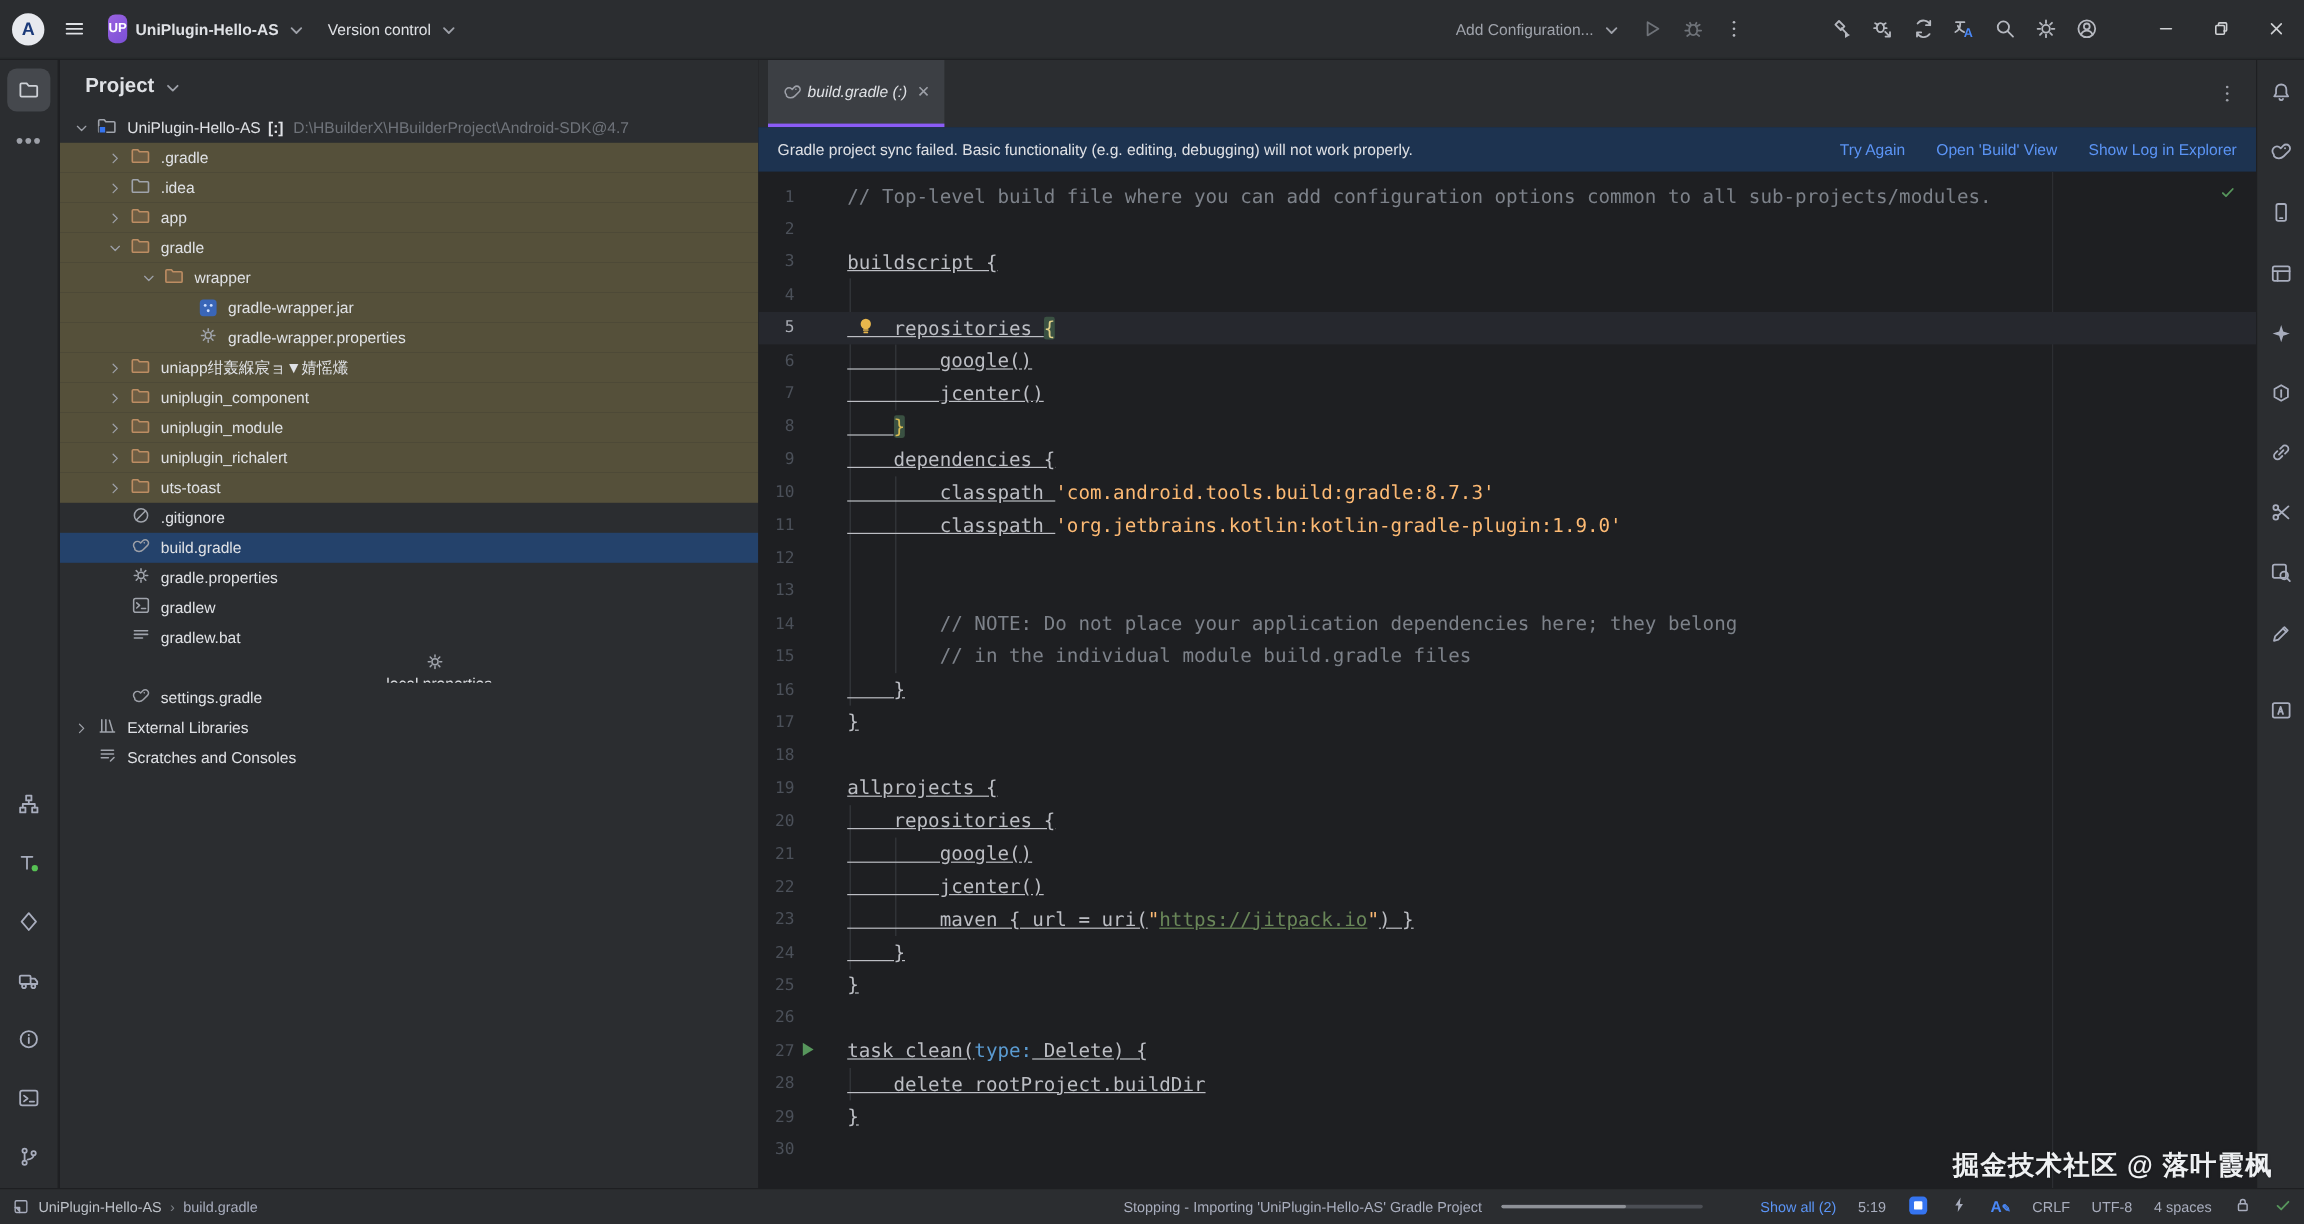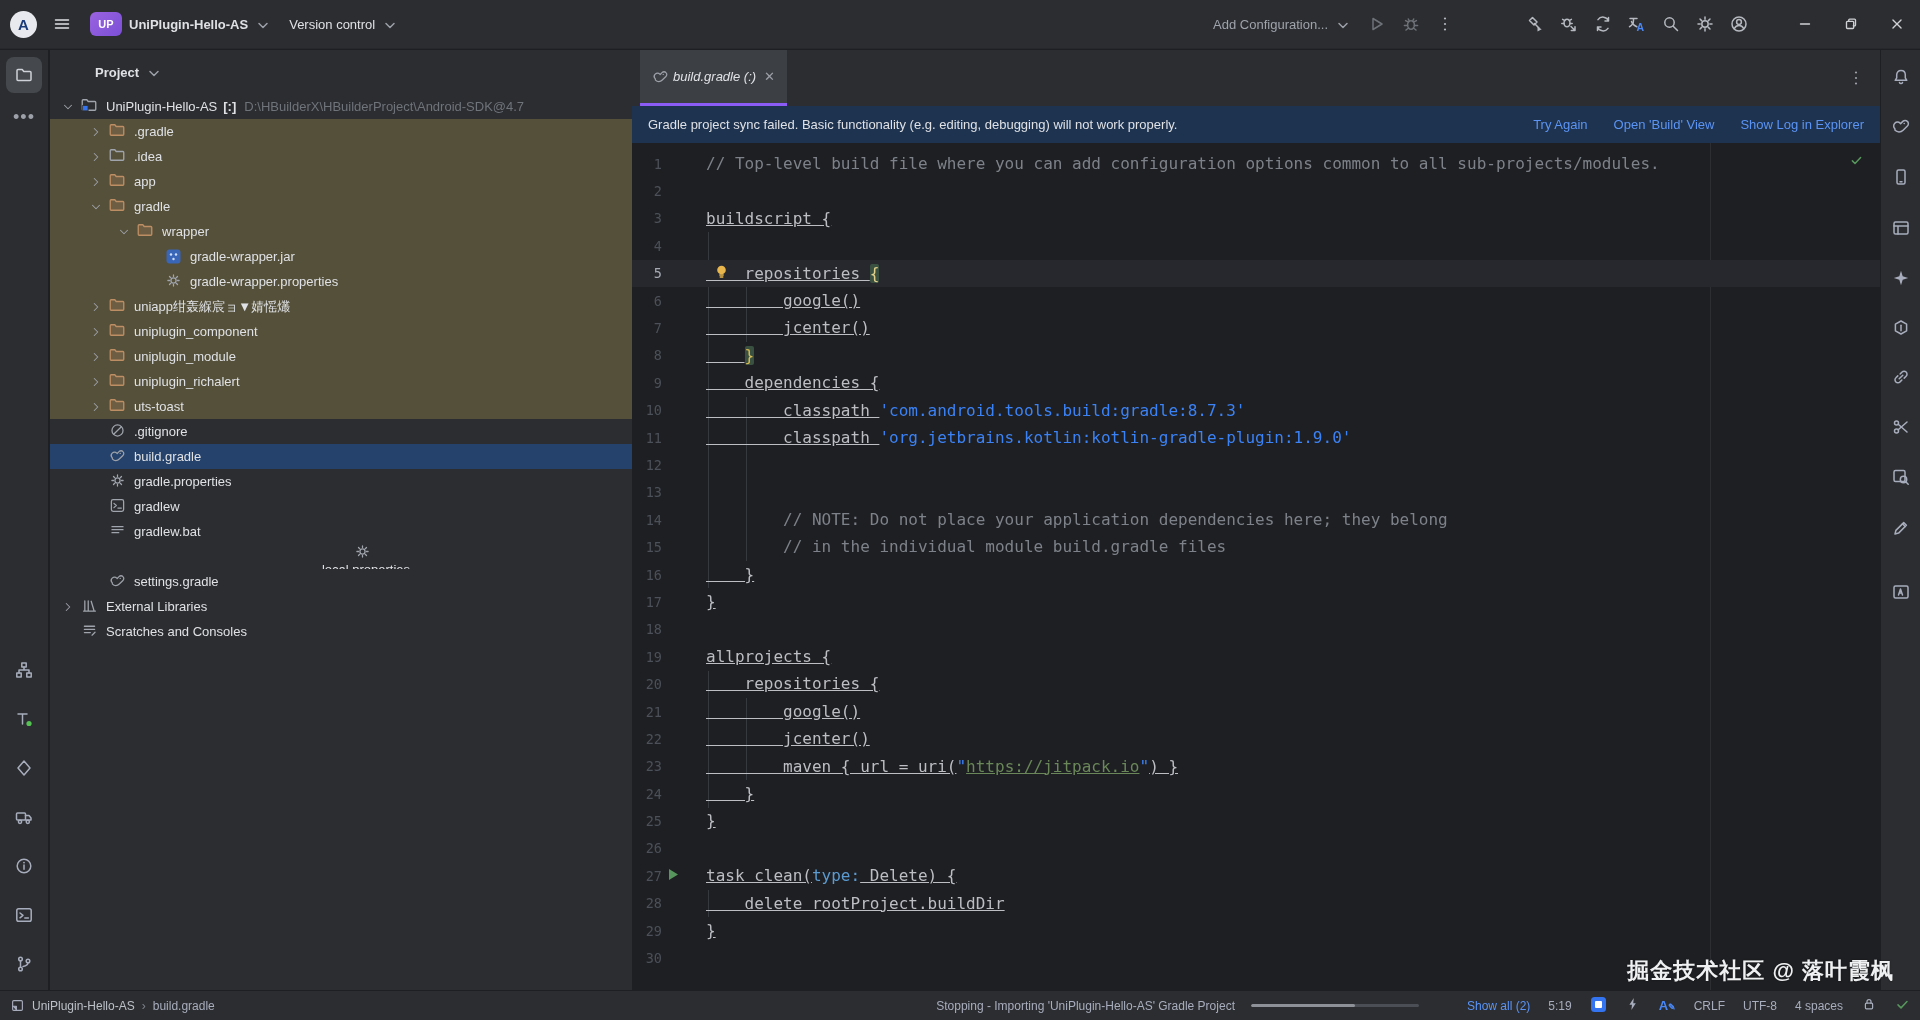--- a/index.html
+++ b/index.html
@@ -8,21 +8,21 @@
        font-family:"Liberation Sans","DejaVu Sans",sans-serif;color:#dfe1e5;font-size:13px;
        -webkit-font-smoothing:antialiased;}
   .ico svg,[data-icon] svg{display:block;}
   
   .titlebar{position:absolute;left:0;top:0;width:1920px;height:49px;background:#2b2d30;
             border-bottom:1px solid #26282b;display:flex;align-items:center;padding-left:10px;}
   .tb-btn{display:flex;align-items:center;gap:7px;background:none;border:none;color:#dfe1e5;
           font:inherit;padding:6px 9px;border-radius:6px;cursor:default;}
   .logo{width:27px;height:27px;border-radius:50%;background:#e7e9ee;display:flex;align-items:center;
         justify-content:center;color:#1b3a7a;font-weight:bold;font-size:15px;margin-right:6px;}
-  .badge{width:32px;height:24px;border-radius:6px;background:linear-gradient(135deg,#9a63e0,#7b4fd6);
+  .badge{width:16px;height:24px;border-radius:6px;background:linear-gradient(135deg,#9a63e0,#7b4fd6);
          color:#fff;font-size:11px;font-weight:bold;display:flex;align-items:center;justify-content:center;}
   .proj-name{font-weight:600;}
   .chev{color:#9da0a8;}
   .tb-spacer{flex:1;}
   .tb-ico{width:34px;height:32px;display:flex;align-items:center;justify-content:center;border-radius:6px;
           color:#b6b9c0;position:relative;}
   .tb-ico.dis{color:#6e7278;}
   .runcfg{color:#9fa3ab;}
   .tb-gap{width:56px;}
   .tb-gap2{width:26px;}
@@ -32,21 +32,21 @@
            border-right:1px solid #1e1f22;display:flex;flex-direction:column;align-items:center;}
   .stripe-btn{width:36px;height:36px;margin-top:7px;border-radius:8px;display:flex;align-items:center;
               justify-content:center;color:#cfd2d8;}
   .stripe-btn.active{background:#45484d;}
   .stripe-more{color:#9da0a8;font-size:18px;margin-top:14px;letter-spacing:1px;}
   .lstripe-bottom{margin-top:auto;display:flex;flex-direction:column;gap:25px;padding-bottom:14px;align-items:center;}
   .sicon{width:24px;height:24px;display:flex;align-items:center;justify-content:center;color:#a8adbd;position:relative;}
   
   .ppanel{position:absolute;left:50px;top:50px;width:582px;bottom:30px;background:#2b2d30;overflow:hidden;}
   .phead{height:44px;display:flex;align-items:center;padding-left:21px;gap:7px;}
-  .phead .t{font-weight:700;font-size:13px;margin-left:24px;}
+  .phead .t{font-weight:700;font-size:17px;}
   .tree{font-size:13px;}
   .trow{height:25px;display:flex;align-items:center;white-space:nowrap;overflow:hidden;}
   .trow.olive{background:#55503a;}
   .trow.selected{background:#24426b;}
   .tchev{width:22px;display:flex;justify-content:center;color:#9da0a8;flex:none;}
   .ticon{width:20px;height:18px;display:flex;align-items:center;justify-content:center;margin-right:7px;flex:none;
          font-family:"DejaVu Sans",sans-serif;}
   .textra{font-weight:700;margin-left:6px;}
   .tpath{color:#6f737a;margin-left:8px;}
   
@@ -66,21 +66,21 @@
   .guide{position:absolute;width:1px;background:#36393e;}
   .marginline{position:absolute;left:1078px;top:0;bottom:0;width:1px;background:#2c2e32;}
   .line{position:relative;height:27.4px;display:flex;align-items:center;}
   .line.cur{background:#26282e;}
   .ln{width:22px;margin-left:8px;text-align:right;color:#4b5059;font:13.5px "DejaVu Sans Mono",monospace;flex:none;}
   .line.cur .ln{color:#a8abb3;}
   .src{margin:0;padding-left:44px;font:16px/27.4px "DejaVu Sans Mono",monospace;white-space:pre;color:#bcbec4;}
   .gicon{position:absolute;top:50%;transform:translateY(-50%);}
   .gicon.run{left:34px;}
   .gicon.bulb{left:82px;}
-  .tk-com{color:#7d828a;} .tk-str{color:#3b82f6;} .tk-def{color:#bcbec4;text-decoration:underline;}
+  .tk-com{color:#7d828a;} .tk-str{color:#fdba74;} .tk-def{color:#bcbec4;text-decoration:underline;}
   .tk-lnk{color:#6a8759;text-decoration:underline;}
   .tk-arg{color:#5b9bd1;}
   .tk-mb{background:#3a5142;color:#e0d089;border-radius:2px;}
   .tk-mby{background:#3a5142;color:#d8bb54;border-radius:2px;}
   .inspect-ok{position:absolute;right:16px;top:10px;color:#57965c;}
   
   .rstripe{position:absolute;right:0;top:50px;width:40px;bottom:30px;background:#2b2d30;border-left:1px solid #1e1f22;}
   .rstripe .sicon{position:absolute;left:8px;}
   
   .status{position:absolute;left:0;right:0;bottom:0;height:30px;background:#2b2d30;border-top:1px solid #1e1f22;

